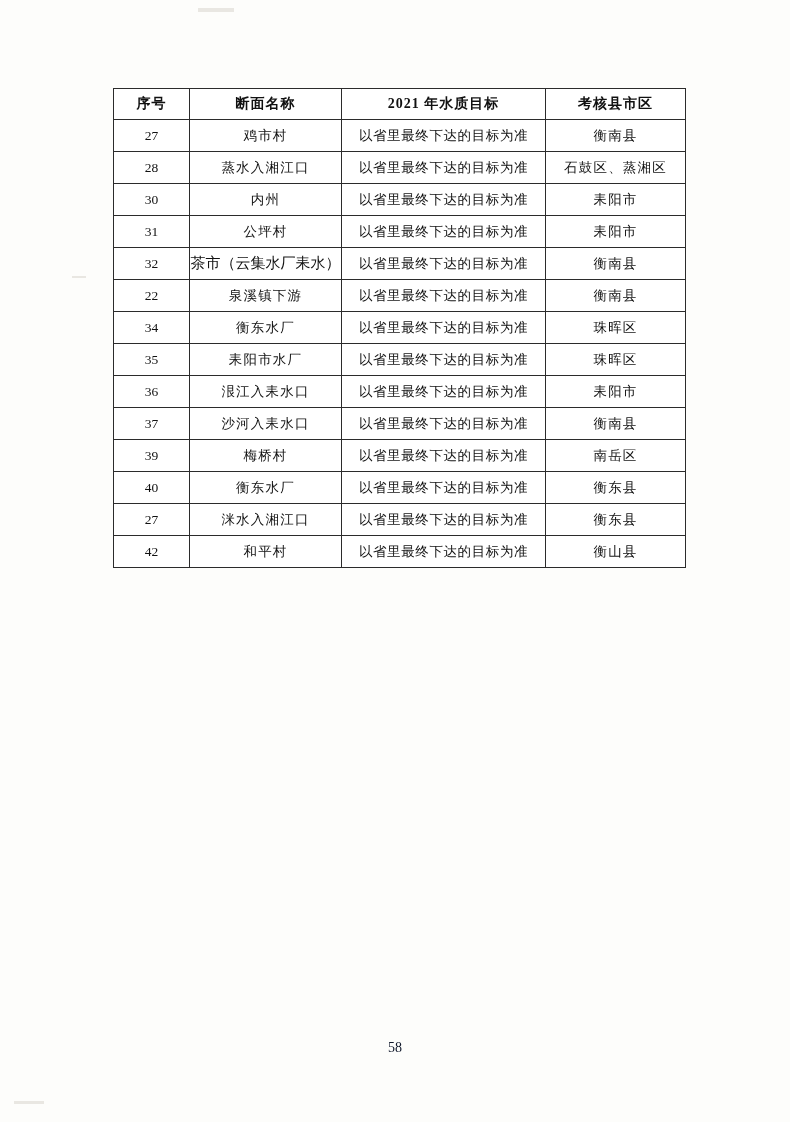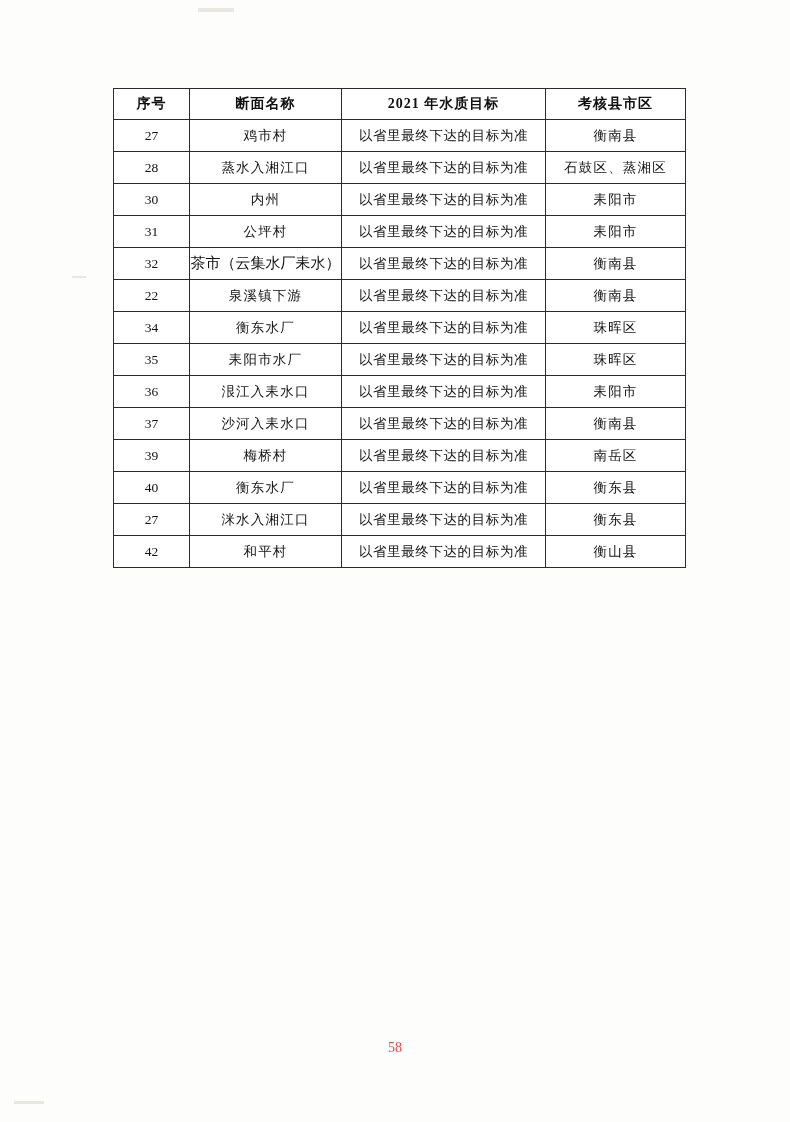--- a/index.html
+++ b/index.html
@@ -86,21 +86,21 @@
   th.head-area { letter-spacing: 1.5px; }
 
   .page-number {
     position: absolute;
     left: 0;
     right: 0;
     top: 1040px;
     text-align: center;
     font-size: 14px;
     font-family: "Liberation Serif", serif;
-    color: #ef4444;
+    color: #0f172a;
   }
   .edge-mark {
     position: absolute;
     background: #e9e7e2;
   }
   .edge-mark.top-left { top: 8px; left: 198px; width: 36px; height: 4px; }
   .edge-mark.bottom-left { bottom: 18px; left: 14px; width: 30px; height: 3px; }
   .edge-mark.mid-left { top: 276px; left: 72px; width: 14px; height: 2px; }
 </style>
 </head>

